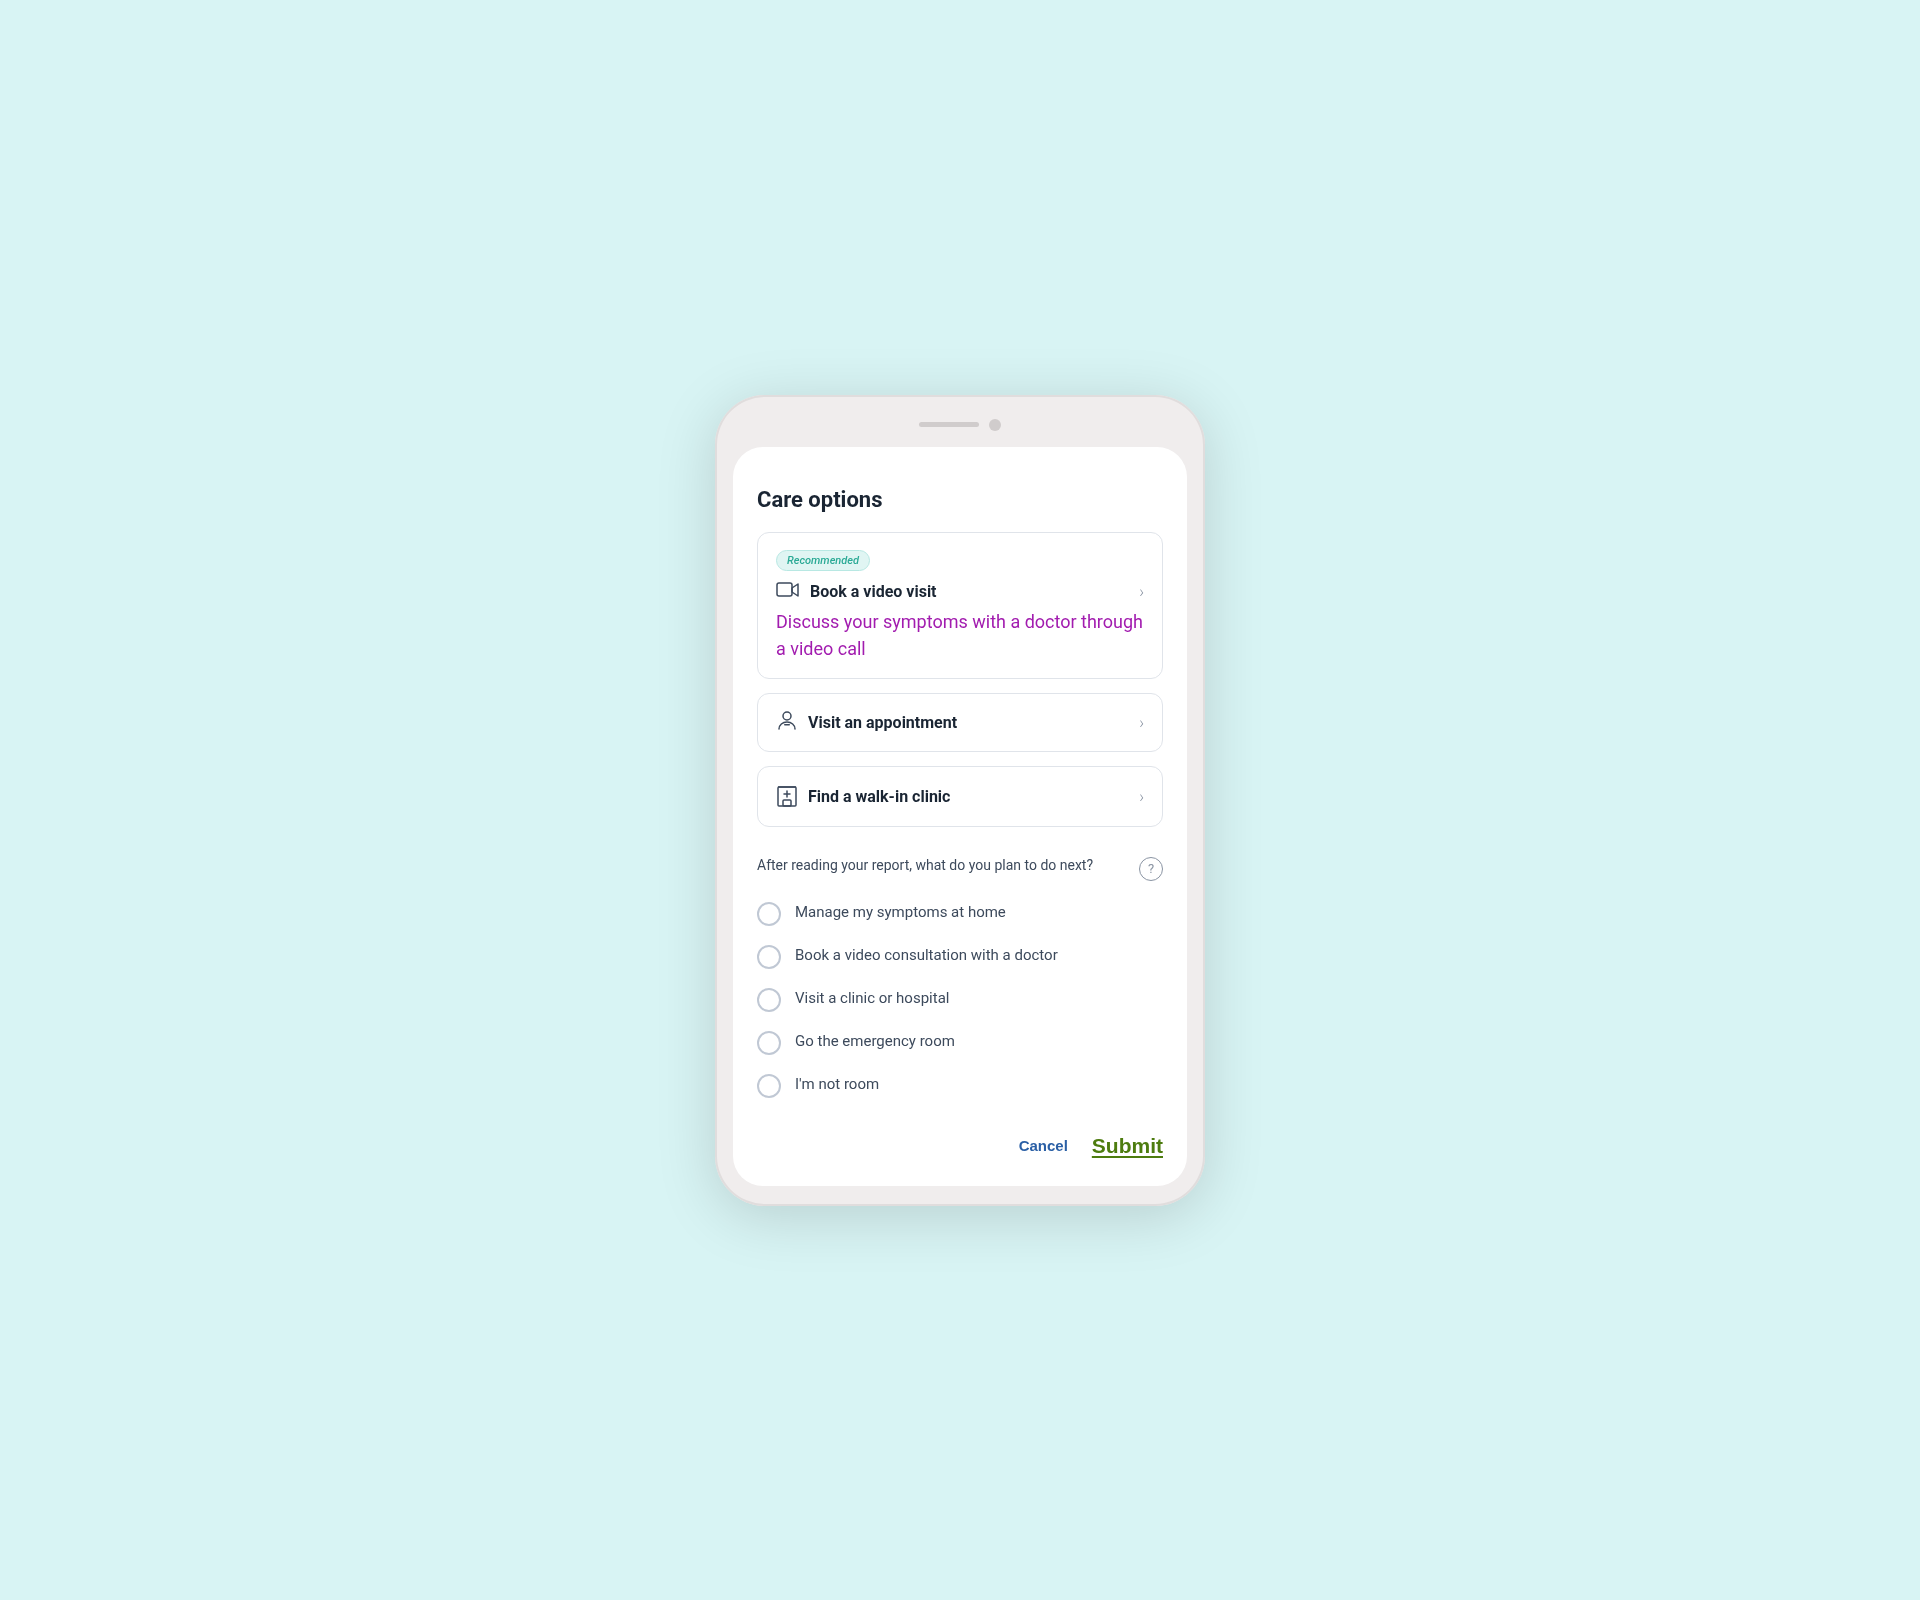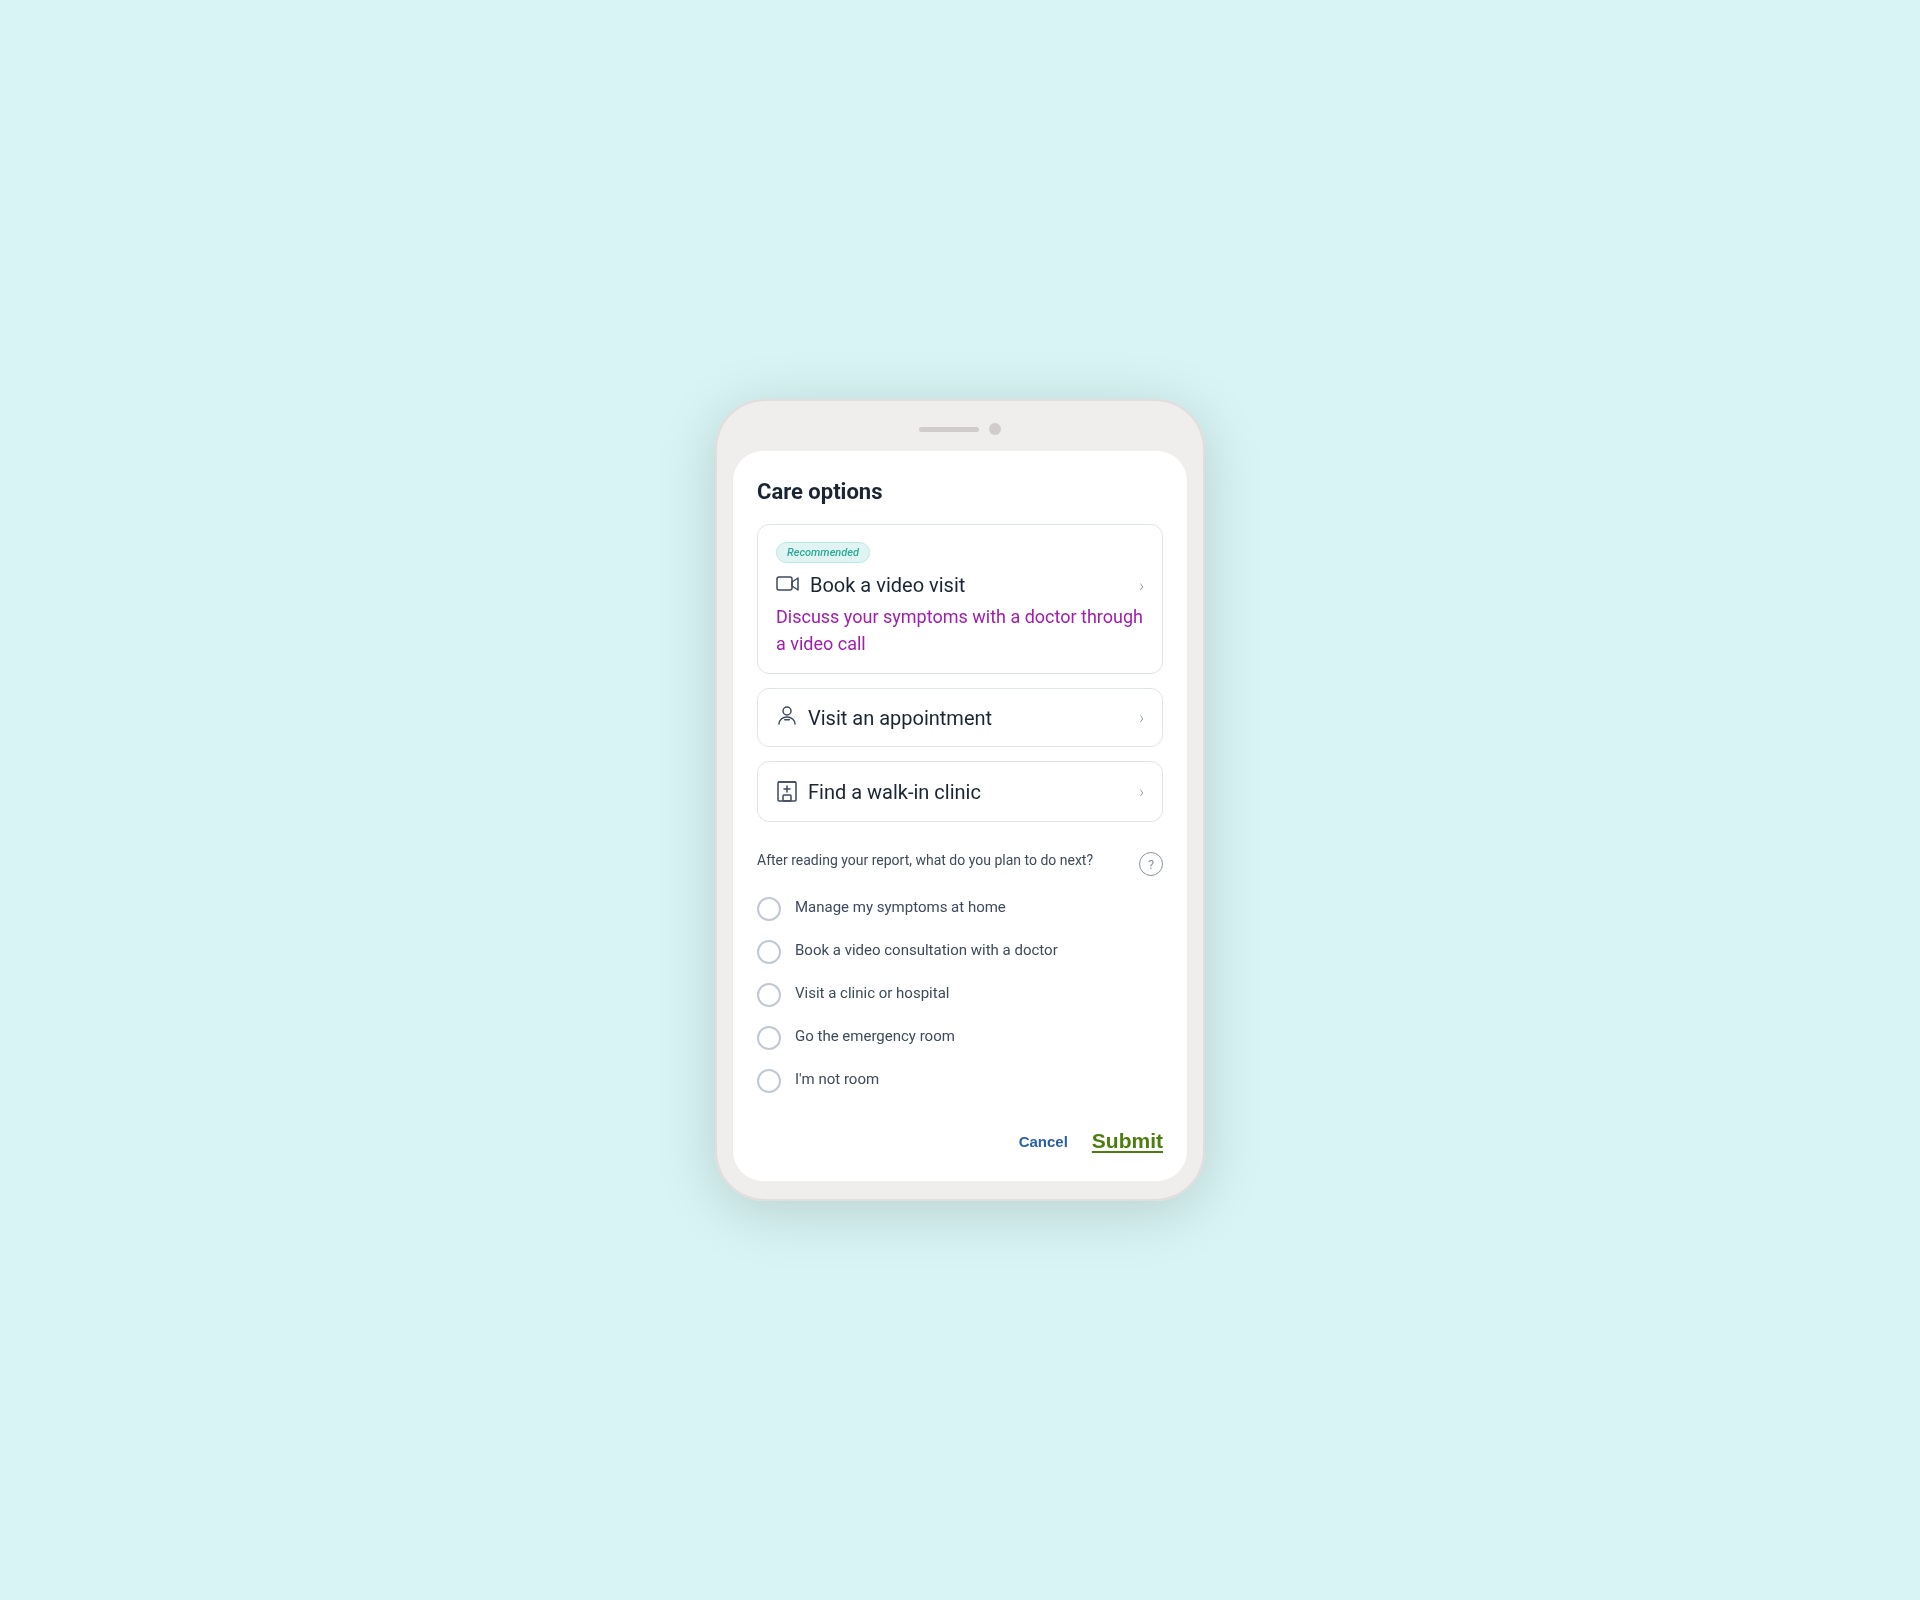--- a/index.html
+++ b/index.html
@@ -46,21 +46,21 @@
     .phone-notch-circle {
       width: 12px;
       height: 12px;
       background: #d0cccc;
       border-radius: 50%;
     }
 
     .phone-screen {
       background: #ffffff;
       border-radius: 30px;
-      padding: 28px 24px 28px 24px;
+      padding: 40px 24px 28px 24px;
       overflow: hidden;
     }
 
     .page-title {
       font-size: 22px;
       font-weight: 700;
       color: #1a2533;
       margin-bottom: 20px;
     }
 
@@ -94,22 +94,22 @@
       justify-content: space-between;
     }
 
     .care-card-left {
       display: flex;
       align-items: center;
       gap: 10px;
     }
 
     .care-card-title {
-      font-size: 20px;
-      font-weight: 400;
+      font-size: 16px;
+      font-weight: 700;
       color: #1a2533;
     }
 
     .care-card-desc {
       font-size: 18px;
       color: #a21caf;
       margin-top: 6px;
       line-height: 1.5;
     }
 

